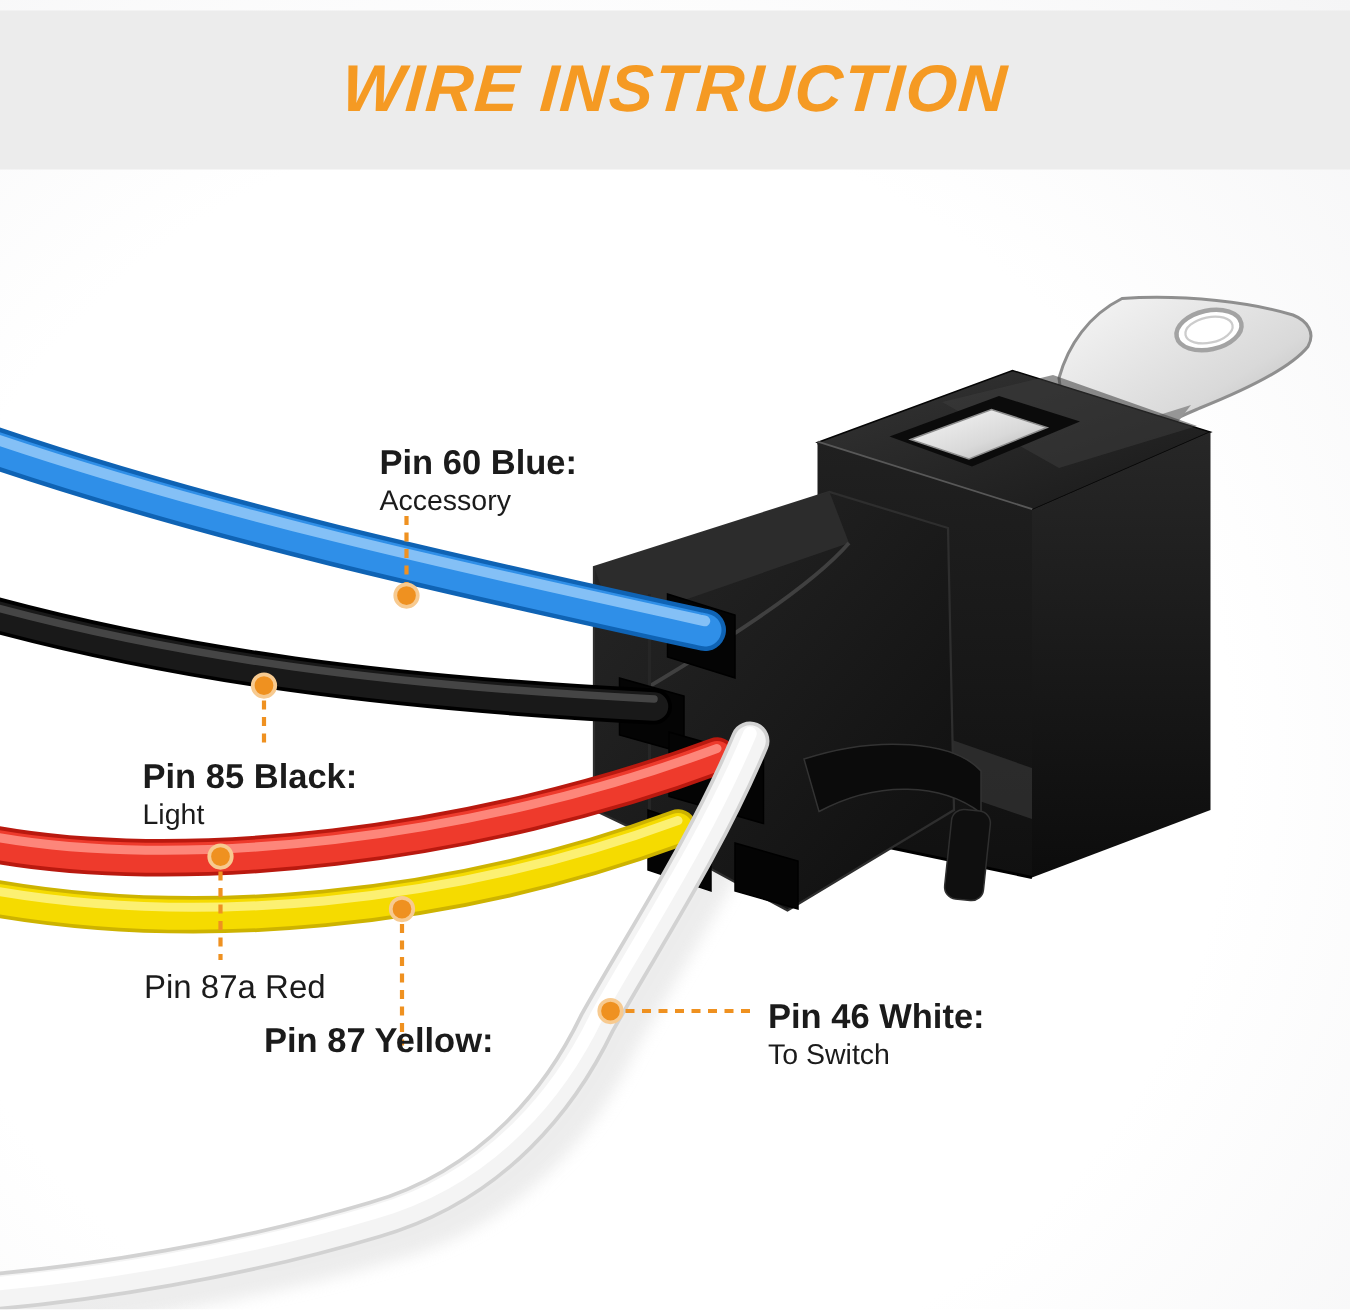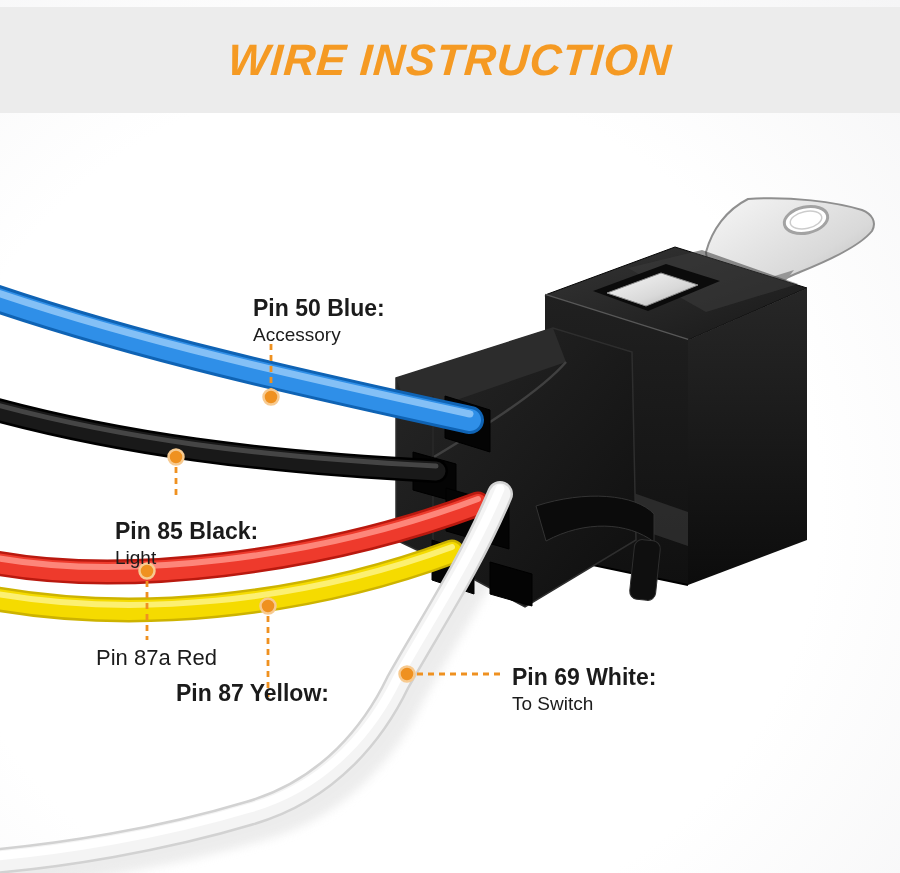--- a/index.html
+++ b/index.html
@@ -35,21 +35,21 @@
   .base-white{stroke:#d2d2d2;stroke-width:26;}
   .main-white{stroke:var(--wire-white,#F4F4F4);stroke-width:21;}
   .hi-white{stroke:#ffffff;stroke-width:9;opacity:.95;}
   .leader{stroke:var(--accent,#EF9120);stroke-width:2.8;stroke-dasharray:6 5;fill:none;}
   .dot{fill:var(--accent,#EF9120);stroke:#f7ca90;stroke-width:2.5;}
   .label{position:absolute;color:var(--label-text,#1B1B1B);}
   .label .pin{font-weight:700;font-size:23px;line-height:28px;white-space:nowrap;}
   .label .desc{font-weight:400;font-size:19px;line-height:24px;margin-top:1px;white-space:nowrap;}
   .label--red .pin{font-weight:400;font-size:22px;}
   .label--blue{left:253px;top:294px;}
-  .label--black{left:95px;top:517px;margin-left:20px;}
+  .label--black{left:95px;top:503px;}
   .label--red{left:96px;top:644px;text-align:right;}
   .label--yellow{left:176px;top:679px;}
   .label--white{left:512px;top:663px;}
 </style>
 </head>
 <body>
 
 <div class="stage">
 
   <svg class="art" width="900" height="873" viewBox="0 0 900 873">
@@ -170,32 +170,32 @@
       <circle class="dot" cx="407" cy="674" r="7.5"></circle>
       <line class="leader" x1="417" y1="674" x2="501" y2="674"></line>
     </g>
   </svg>
 
   <header class="title-band">
     <h1>WIRE INSTRUCTION</h1>
   </header>
 
   <div class="label label--blue">
-    <div class="pin">Pin 50 Blue:</div>
+    <div class="pin">Pin 60 Blue:</div>
     <div class="desc">Accessory</div>
   </div>
   <div class="label label--black">
     <div class="pin">Pin 85 Black:</div>
     <div class="desc">Light</div>
   </div>
   <div class="label label--red">
     <div class="pin">Pin 87a Red</div>
     <div class="desc"></div>
   </div>
   <div class="label label--yellow">
     <div class="pin">Pin 87 Yellow:</div>
   </div>
   <div class="label label--white">
-    <div class="pin">Pin 69 White:</div>
+    <div class="pin">Pin 46 White:</div>
     <div class="desc">To Switch</div>
   </div>
 
 </div>
 
 </body></html>

